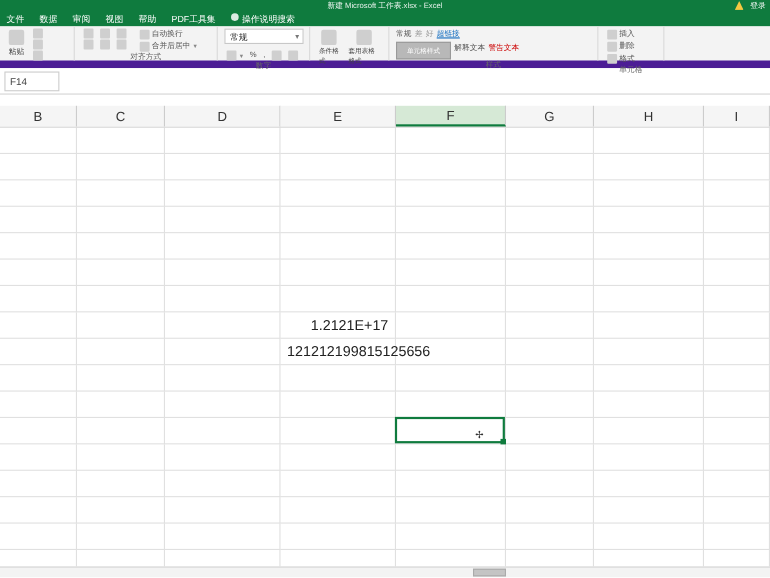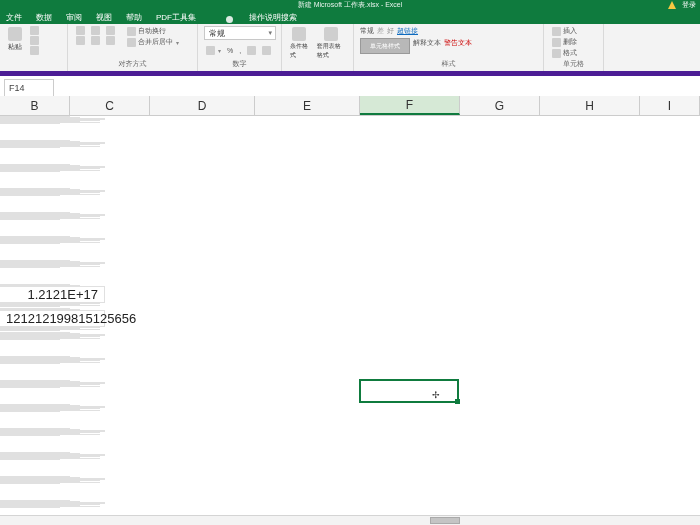--- a/index.html
+++ b/index.html
@@ -5,24 +5,24 @@
 * { margin: 0; padding: 0; box-sizing: border-box; font-family: "Microsoft YaHei", Arial, sans-serif; }
 body { width: 700px; height: 525px; overflow: hidden; background: #fff; position: relative; }
 
 .titlebar { height: 10px; background: #0f7b3e; color: #fff; font-size: 7px; display: flex; align-items: center; justify-content: center; position: relative; }
 .titlebar .title { opacity: 0.9; }
 .titlebar .right { position: absolute; right: 4px; display: flex; gap: 6px; align-items: center; }
 .titlebar .warn { width: 8px; height: 8px; background: #f5c842; clip-path: polygon(50% 0, 100% 100%, 0 100%); }
 
 .menubar { height: 14px; background: #0f7b3e; display: flex; align-items: center; padding: 0 6px; gap: 14px; }
 .menubar span { color: #fff; font-size: 8px; cursor: pointer; }
-.menubar .tell { display: flex; align-items: flex-end; gap: 16px; margin-left: 16px; }
+.menubar .tell { display: flex; align-items: flex-start; gap: 3px; }
 .menubar .bulb { width: 7px; height: 7px; background: #fff; border-radius: 50%; opacity: 0.85; }
 
-.ribbon { height: 52px; background: #f3f3f3; border-bottom: 5px solid #4c1d95; display: flex; }
+.ribbon { height: 38px; background: #f3f3f3; border-bottom: 7px solid #4c1d95; display: flex; }
 .group { border-right: 1px solid #d9d9d9; padding: 2px 6px; display: flex; flex-direction: column; justify-content: space-between; }
 .group-label { font-size: 7px; color: #666; text-align: center; margin-top: auto; }
 .group-body { display: flex; gap: 4px; align-items: flex-start; flex: 1; }
 
 .btn-lg { display: flex; flex-direction: column; align-items: center; gap: 1px; font-size: 7px; color: #444; cursor: pointer; padding: 1px 2px; }
 .btn-lg .ic { width: 14px; height: 14px; background: #cfcfcf; border-radius: 2px; }
 .stack { display: flex; flex-direction: column; gap: 1px; }
 .btn-sm { display: flex; align-items: center; gap: 2px; font-size: 7px; color: #555; cursor: pointer; padding: 0 2px; white-space: nowrap; }
 .btn-sm .ic { width: 9px; height: 9px; background: #cfcfcf; border-radius: 1px; }
 .dd { font-size: 6px; color: #888; margin-left: 1px; }
@@ -32,21 +32,21 @@
 .nf-row { display: flex; gap: 2px; margin-top: 2px; }
 
 .styles-box { width: 50px; height: 16px; background: #b8b8b8; border: 1px solid #999; font-size: 7px; display: flex; align-items: center; justify-content: center; color: #fff; }
 .link-txt { font-size: 7px; color: #0f6bbf; text-decoration: underline; cursor: pointer; }
 
 .grid-wrap { position: absolute; top: 96px; left: 0; right: 0; bottom: 10px; background: #fff; overflow: hidden; }
 .colhdr { display: flex; height: 20px; border-bottom: 1px solid #ccc; position: relative; }
 .ch { border-right: 1px solid #ccc; background: #f5f5f5; color: #333; font-size: 12px; display: flex; align-items: center; justify-content: center; }
 .ch.sel { background: #d6e9d6; border-bottom: 2px solid #0f7b3e; }
 .rows { }
-.row { display: flex; height: 24px; flex-direction: column; }
+.row { display: flex; height: 24px; }
 .cell { border-right: 1px solid #e0e0e0; border-bottom: 1px solid #e0e0e0; font-size: 13px; color: #222; display: flex; align-items: center; justify-content: flex-end; padding: 0 6px; overflow: visible; white-space: nowrap; }
 .cell.left { justify-content: flex-start; text-align: right; }
 .active-cell { position: absolute; border: 2px solid #0f7b3e; pointer-events: none; }
 .active-cell::after { content: ""; position: absolute; right: -3px; bottom: -3px; width: 5px; height: 5px; background: #0f7b3e; }
 .cursor-cross { position: absolute; font-size: 9px; color: #333; pointer-events: none; }
 
 .statusbar { position: absolute; bottom: 0; left: 0; right: 0; height: 10px; background: #f3f3f3; border-top: 1px solid #d4d4d4; }
 .scroll-thumb { position: absolute; bottom: 1px; height: 7px; background: #c4c4c4; border: 1px solid #aaa; }
 
 .fx-row { height: 24px; border-bottom: 1px solid #d4d4d4; background: #fff; display: flex; align-items: center; }

